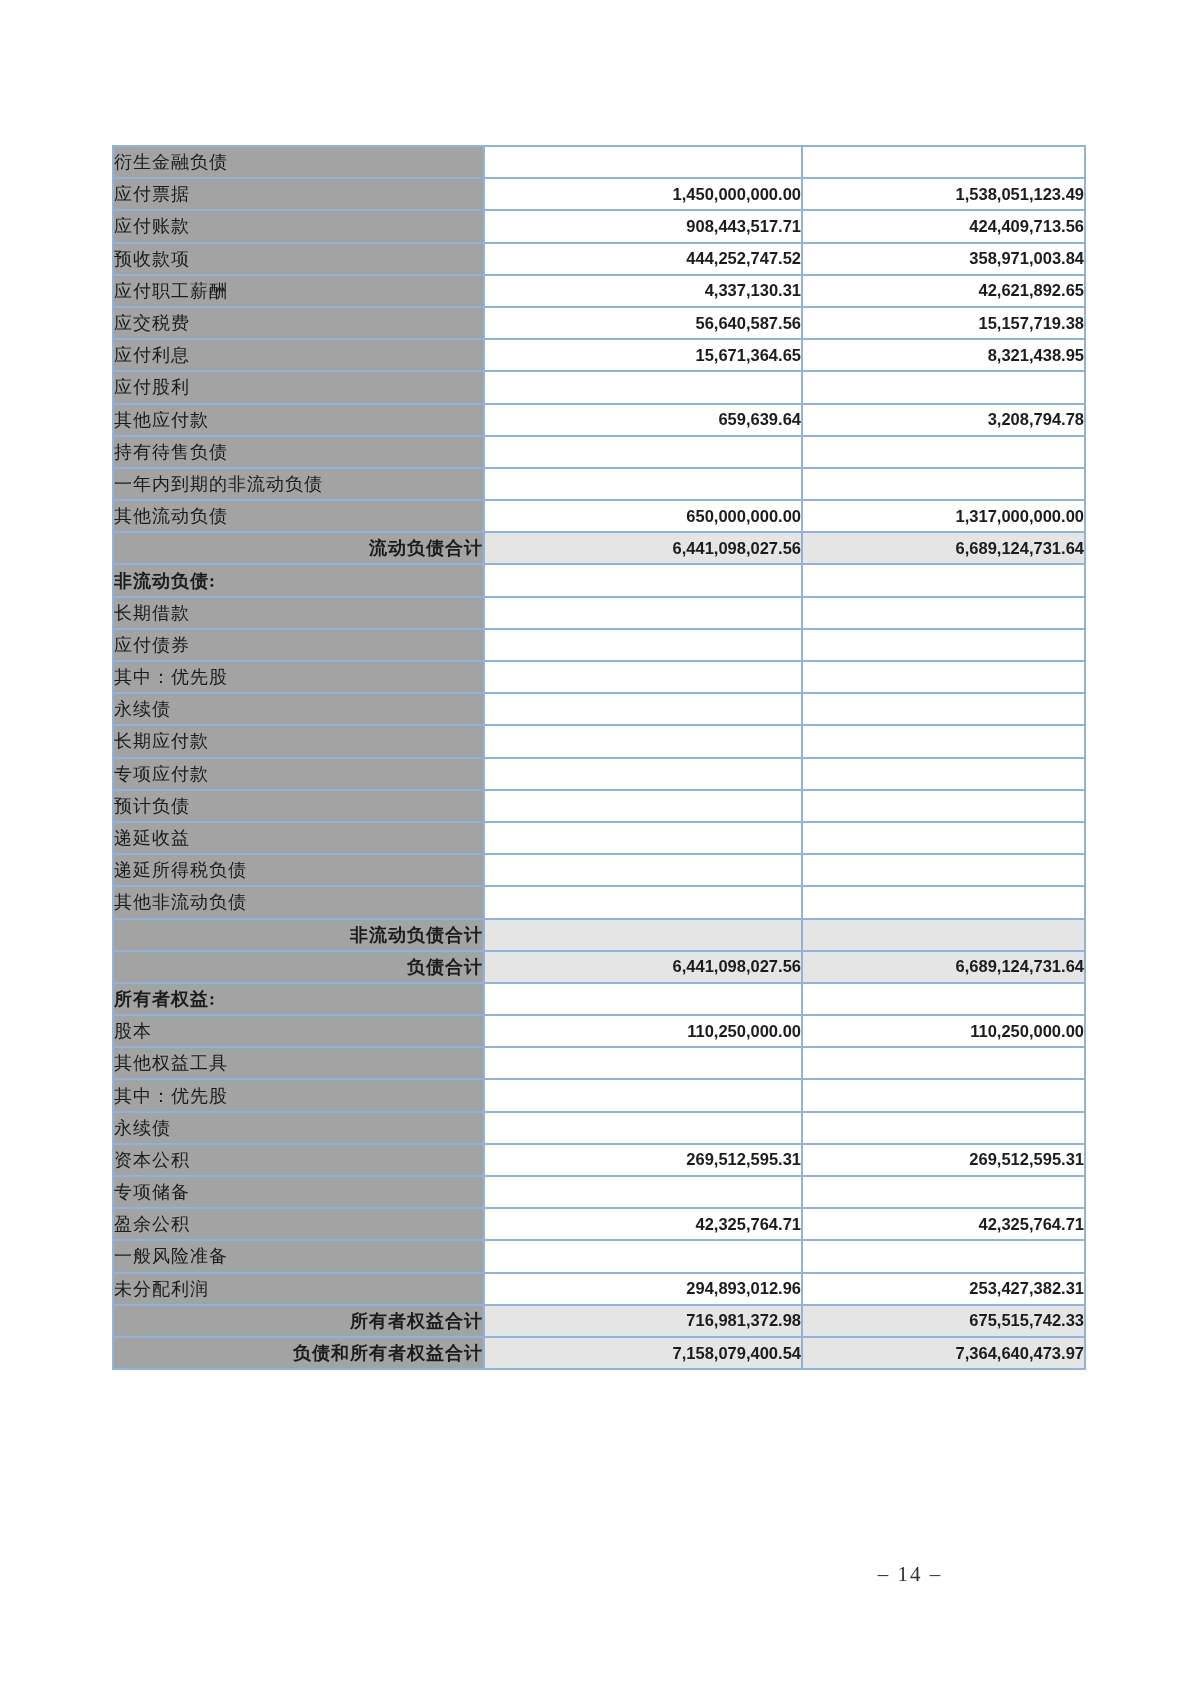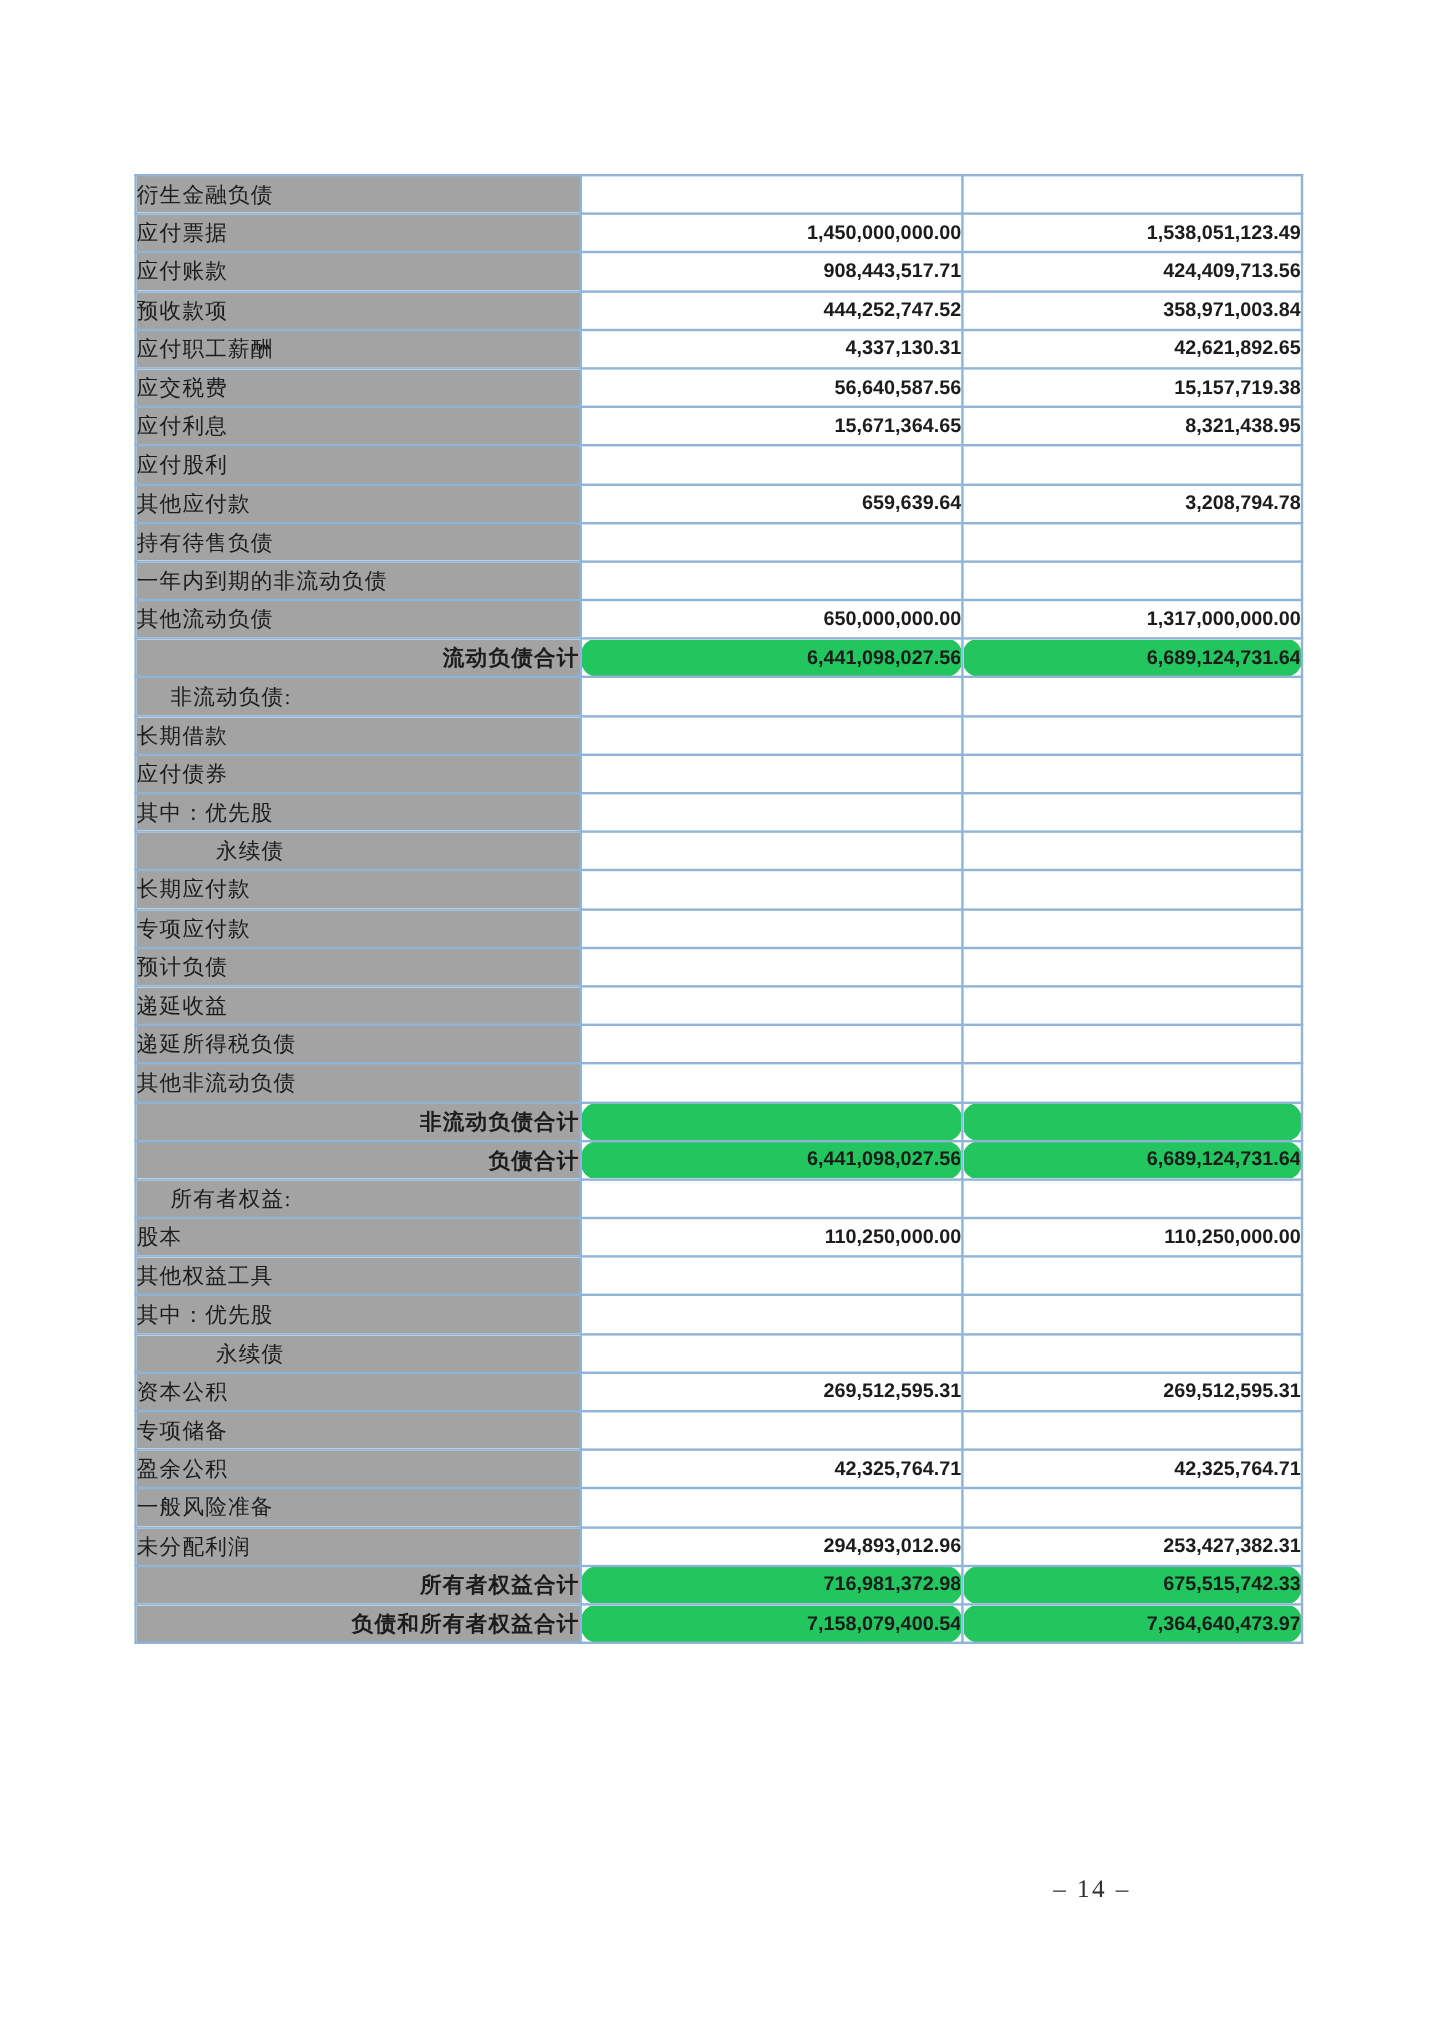--- a/index.html
+++ b/index.html
@@ -42,34 +42,31 @@
   }
   td.cell-value {
     background: #ffffff;
     font-family: "Liberation Sans", sans-serif;
     font-size: 16.5px;
     font-weight: 700;
     text-align: right;
     padding-right: 9px;
   }
   tr.row-item-indent td.cell-label {
-    padding-left: 66px;
   }
   tr.row-section td.cell-label {
-    font-weight: 400;
-    padding-left: 28px;
+    font-weight: 700;
   }
   tr.row-total td.cell-label {
     text-align: right;
     padding-left: 0;
     font-weight: 700;
   }
   tr.row-total td.cell-value {
-    background: #22c55e;
-    border-radius: 14px;
+    background: #e5e5e5;
   }
   .page-number {
     position: absolute;
     left: 845px;
     top: 1562px;
     width: 130px;
     text-align: center;
     font-family: Liberation Serif, serif;
     font-size: 21px;
     color: #303030;

